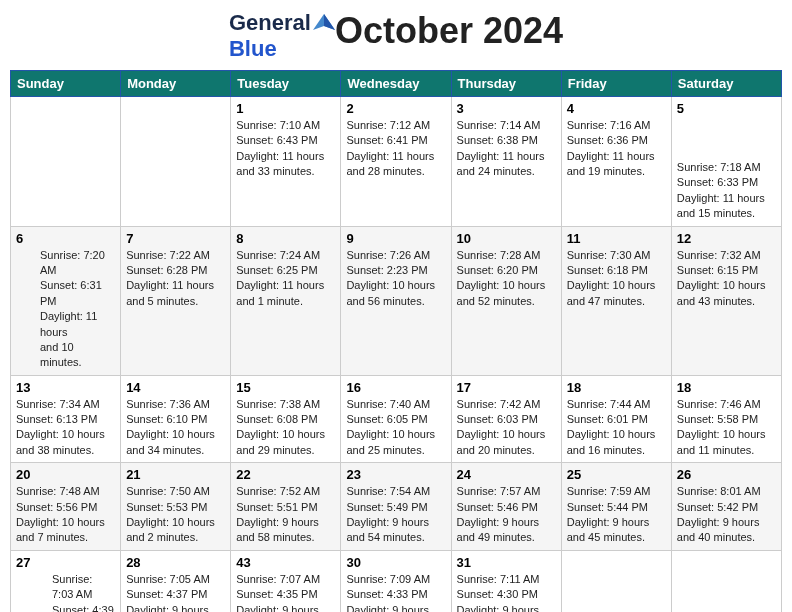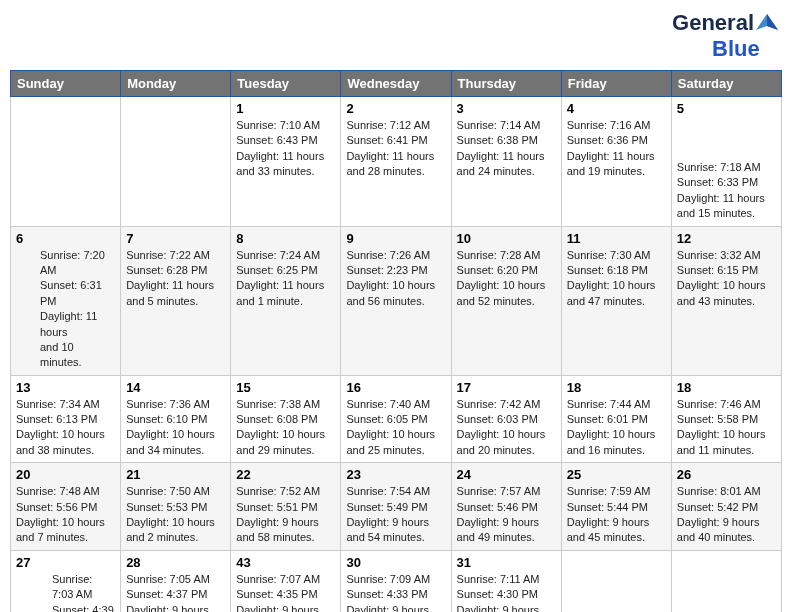--- a/index.html
+++ b/index.html
@@ -5,21 +5,21 @@
     * { box-sizing: border-box; margin: 0; padding: 0; }
     body {
       font-family: Arial, sans-serif;
       background: #fff;
       width: 792px;
       min-height: 612px;
       padding: 10px;
     }
     .header {
       display: flex;
-      justify-content: flex-end;
+      justify-content: center;
       align-items: flex-start;
       margin-bottom: 8px;
       padding: 0 4px;
     }
     .logo {
       display: flex;
       flex-direction: column;
       align-items: flex-start;
     }
     .logo-line {
@@ -38,21 +38,21 @@
       font-size: 16px;
       color: #444;
       font-weight: normal;
     }
     .calendar {
       width: 100%;
       border-collapse: collapse;
       font-size: 11px;
     }
     .calendar thead tr th {
-      background: #737373;
+      background: #0f766e;
       color: #fff;
       text-align: left;
       padding: 5px 6px;
       font-size: 13px;
       font-weight: bold;
       border: 1px solid #2255aa;
     }
     .calendar tbody tr td {
       border: 1px solid #ccc;
       vertical-align: top;
@@ -84,24 +84,25 @@
 <div class="header">
   <div class="logo">
     <div class="logo-line">
       <span style="font-size:22px;font-weight:bold;color:#1a2a4a;">General</span>
       <svg width="22" height="22" viewBox="0 0 22 22" style="margin-left:2px;vertical-align:middle;">
         <polygon points="11,2 22,18 11,14 0,18" fill="#4488cc"></polygon>
         <polygon points="11,2 22,18 11,14" fill="#2255aa"></polygon>
       </svg>
     </div>
     <div>
-      <span style="font-size:22px;font-weight:bold;color:#2255cc;margin-left:40px;">Blue</span>
+      <span style="font-size:22px;font-weight:bold;color:#2255cc;">Blue</span>
     </div>
   </div>
   <div class="title-area">
+    <h1>October 2024</h1>
   </div>
 </div>
 
 <table class="calendar">
   <thead>
     <tr>
     <th>Sunday</th>
         <th>Monday</th>
         <th>Tuesday</th>
         <th>Wednesday</th>
@@ -188,21 +189,21 @@
         </td>
         <td>
           <div class="day-number">11</div>
           <div class="day-info" style="white-space: pre-line;">Sunrise: 7:30 AM
 Sunset: 6:18 PM
 Daylight: 10 hours
 and 47 minutes.</div>
         </td>
         <td>
           <div class="day-number">12</div>
-          <div class="day-info" style="white-space: pre-line;">Sunrise: 3:32 AM
+          <div class="day-info" style="white-space: pre-line;">Sunrise: 7:32 AM
 Sunset: 6:15 PM
 Daylight: 10 hours
 and 43 minutes.</div>
         </td>
       </tr>
       <tr>
         <td>
           <div class="day-number">13</div>
           <div class="day-info" style="white-space: pre-line;">Sunrise: 7:34 AM
 Sunset: 6:13 PM

